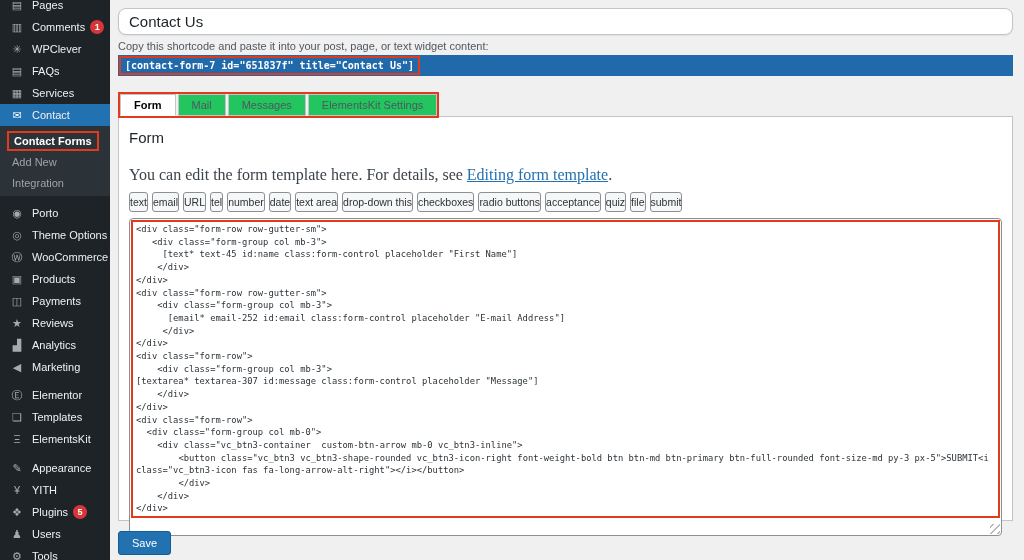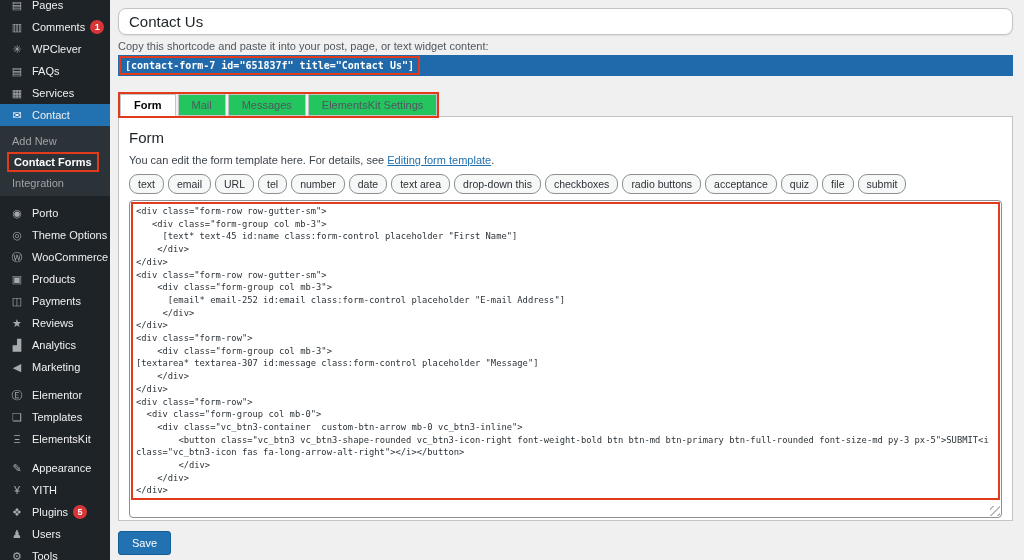--- a/index.html
+++ b/index.html
@@ -51,25 +51,25 @@
   .tab { height:22px; line-height:20px; padding:0 13px; font-size:11px;
     border:1px solid #c3c4c7; background:#22c55e; color:#50575e; cursor:pointer; }
   .tab + .tab { margin-left:2px; }
   .tab.active { background:#fff; color:#000; font-weight:bold;
     border-bottom-color:#fff; }
 
   
   #panel { position:absolute; left:8px; right:11px; top:116px; height:405px;
     background:#fff; border:1px solid #c3c4c7; padding:12px 10px 0 10px; }
   #panel-heading { font-size:15px; color:#1d2327; font-weight:400; }
-  #panel-desc { font-size:11px; color:#3c434a; margin-top:8px; }
+  #panel-desc { font-size:16px; color:#3c434a; margin-top:20px;font-family:Liberation Serif, serif; }
   #panel-desc a { color:#2271b1; text-decoration:underline; cursor:pointer; }
   #tag-row { margin-top:8px; display:flex; gap:4px; }
   .tag-btn { font-size:10.5px; color:#2c3338; background:#f6f7f7;
-    border:1px solid #8c8f94; border-radius:9px; padding:3px 8px;
+    border:1px solid #8c8f94; border-radius:3px; padding:3px 0;
     cursor:pointer; white-space:nowrap; font-family:"Liberation Sans",sans-serif; }
   #code-box { position:relative; margin-top:6px; height:318px; background:#fff;
     border:1px solid #8c8f94; border-radius:4px; padding:1px; overflow:hidden; }
   #code-outline { border:2px solid #e23b1c; padding:1px 3px; }
   #code-pre { font-family:"DejaVu Sans Mono", monospace; font-size:8.8px;
     line-height:12.7px; color:#2c3338; white-space:pre-wrap;
     word-break:normal; overflow-wrap:break-word; }
   #grip { position:absolute; right:1px; bottom:1px; width:10px; height:10px;
     background:repeating-linear-gradient(135deg, transparent 0 2px,
       #b5b9bd 2px 3px, transparent 3px 5px); cursor:nwse-resize; }
@@ -105,25 +105,25 @@
     <div class="sb-item">
       <span class="mi">▦</span>
       <span>Services</span>
     </div>
     <div class="sb-item active">
       <span class="mi">✉</span>
       <span>Contact</span>
     </div>
 
     <div id="submenu">
+      <div class="sub-item current">
+        <span class="red-box">Contact Forms</span>
+      </div>
       <div class="sub-item">
         <span>Add New</span>
-      </div>
-      <div class="sub-item current">
-        <span class="red-box">Contact Forms</span>
       </div>
       <div class="sub-item">
         <span>Integration</span>
       </div>
     </div>
 
     <div class="sb-item gap6">
       <span class="mi">◉</span>
       <span>Porto</span>
     </div>

